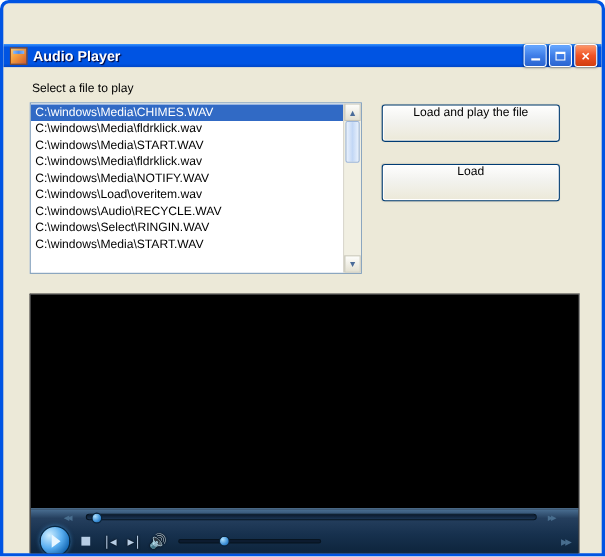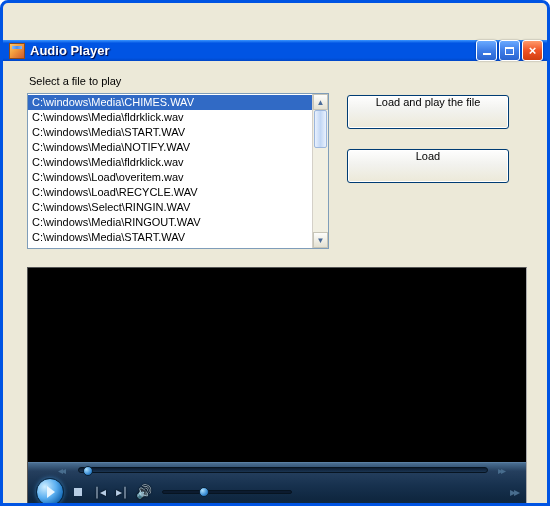--- a/index.html
+++ b/index.html
@@ -226,26 +226,25 @@
 
   <div class="client">
     <div class="prompt">Select a file to play</div>
 
     <div class="top-row">
       <div class="listbox-wrap">
         <div class="listbox" id="listbox">
             <div class="list-item selected">C:\windows\Media\CHIMES.WAV</div>
             <div class="list-item">C:\windows\Media\fldrklick.wav</div>
             <div class="list-item">C:\windows\Media\START.WAV</div>
+            <div class="list-item">C:\windows\Media\fldrklick.wav</div>
             <div class="list-item">C:\windows\Media\NOTIFY.WAV</div>
-            <div class="list-item">C:\windows\Media\fldrklick.wav</div>
             <div class="list-item">C:\windows\Load\overitem.wav</div>
-            <div class="list-item">C:\windows\Load\RECYCLE.WAV</div>
+            <div class="list-item">C:\windows\Audio\RECYCLE.WAV</div>
             <div class="list-item">C:\windows\Select\RINGIN.WAV</div>
-            <div class="list-item">C:\windows\Media\RINGOUT.WAV</div>
             <div class="list-item">C:\windows\Media\START.WAV</div>
           </div>
         <div class="vscroll">
           <div class="arrow">▲</div>
           <div class="track">
             <div class="thumb"></div>
           </div>
           <div class="arrow">▼</div>
         </div>
       </div>

